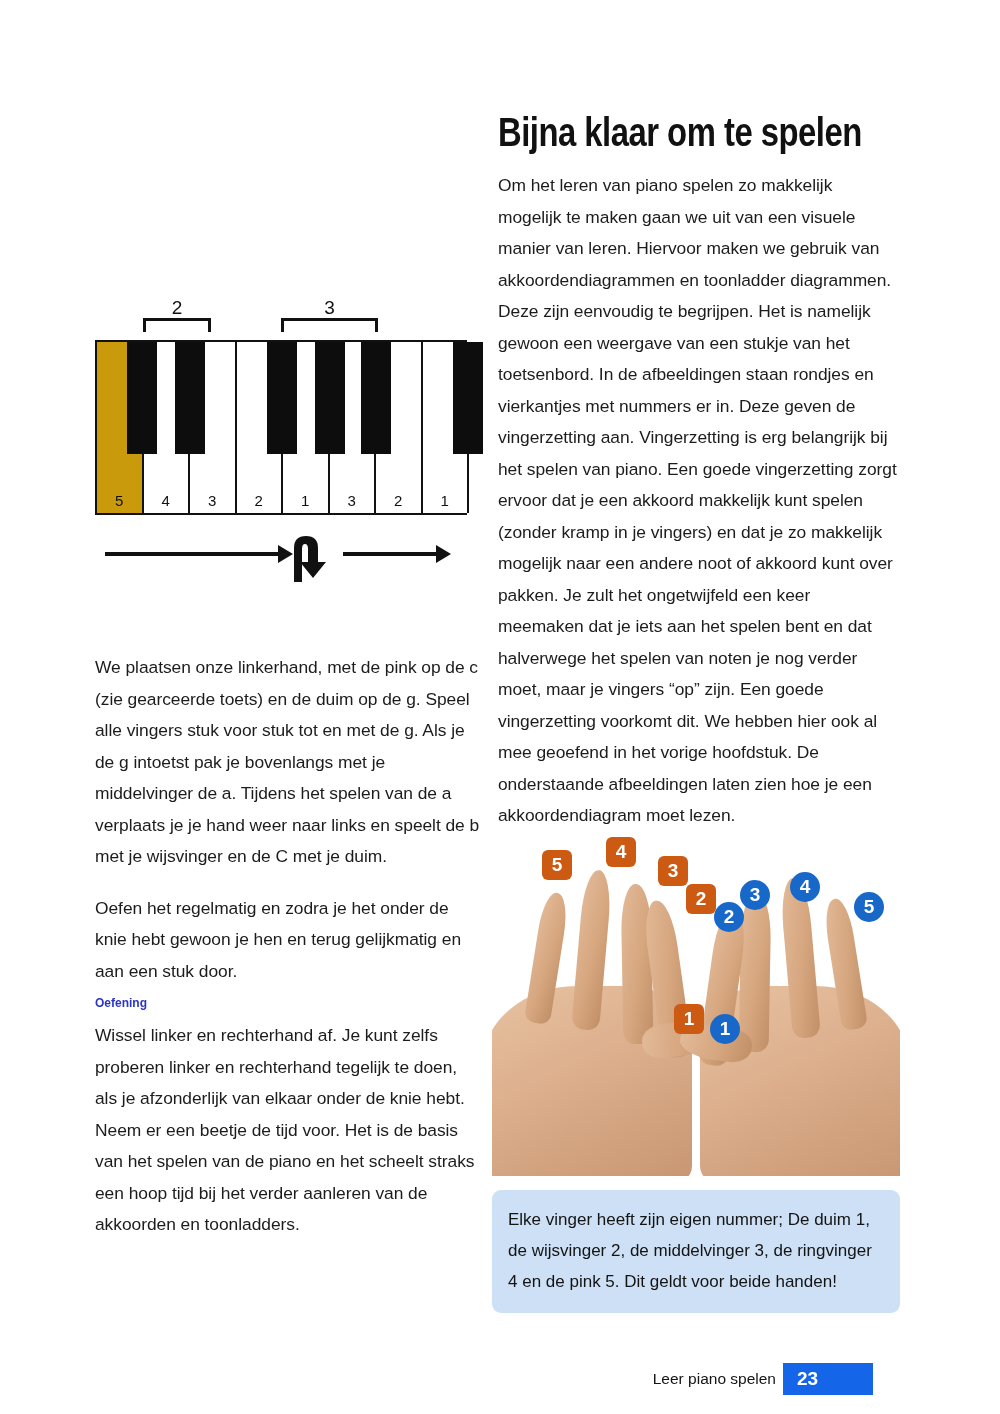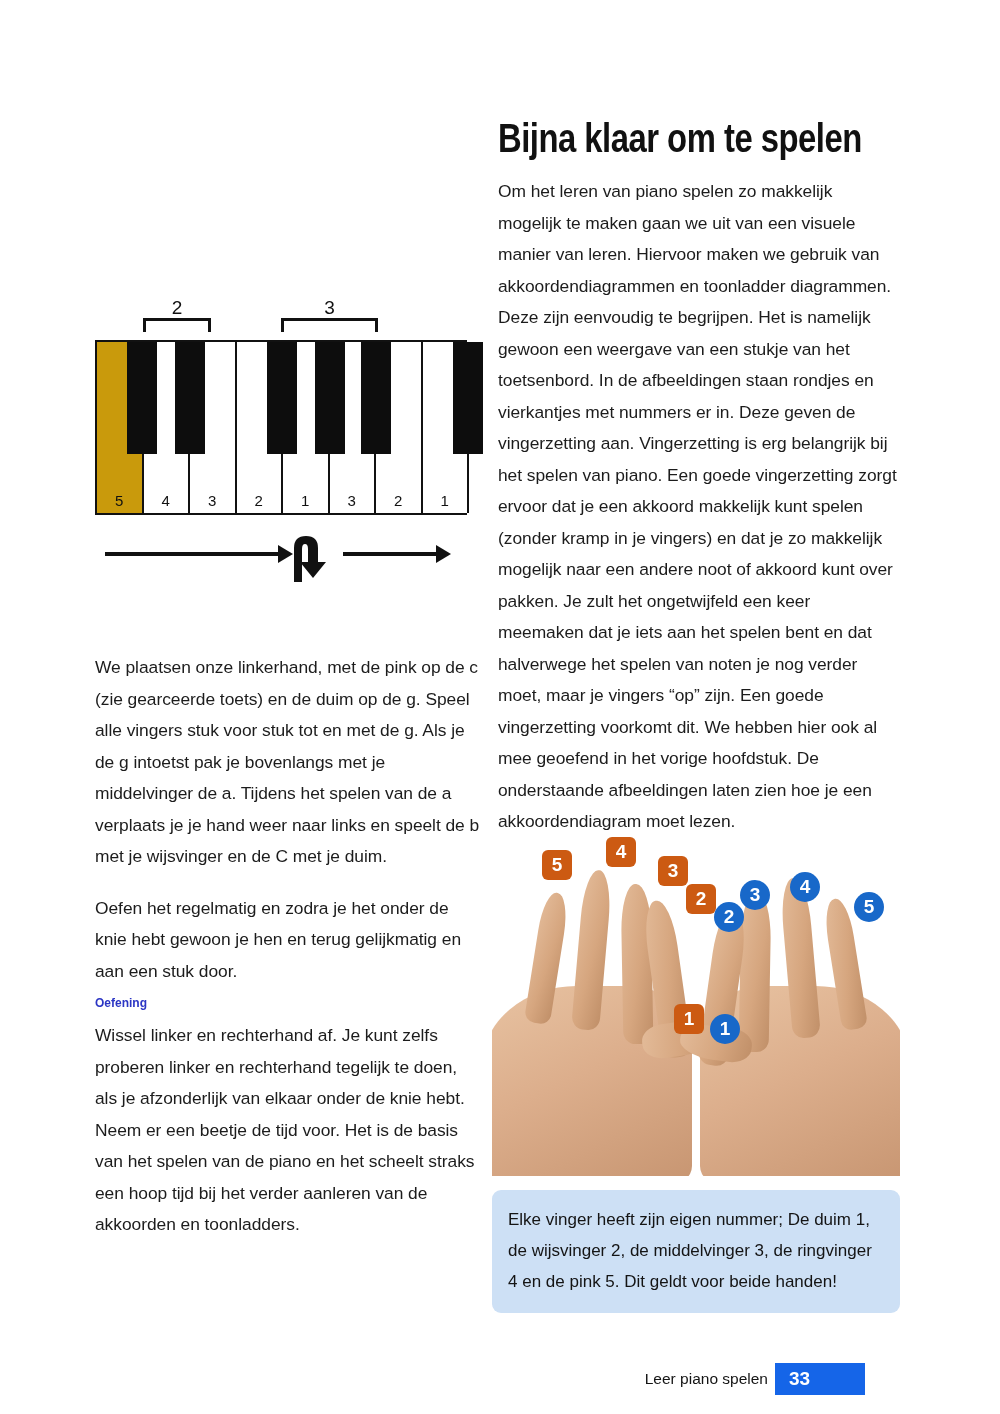--- a/index.html
+++ b/index.html
@@ -25,21 +25,21 @@
   
   .col-left {
     position: absolute;
     left: 95px;
     top: 122px;
     width: 388px;
   }
   .col-right {
     position: absolute;
     left: 498px;
-    top: 116px;
+    top: 110px;
     width: 400px;
   }
 
   p.body {
     margin: 0 0 20px 0;
     font-size: 17.4px;
     line-height: 31.5px;
     letter-spacing: -0.05px;
     text-align: left;
     color: #1c1c1c;
@@ -212,21 +212,21 @@
     border-radius: 9px;
     box-sizing: border-box;
     font-size: 17px;
     line-height: 31px;
     color: #141414;
   }
 
   
   .footer {
     position: absolute;
-    left: 0;
+    left: 8px;
     top: 1363px;
     width: 920px;
     height: 34px;
   }
   .footer-label {
     position: absolute;
     right: 152px;
     top: 6px;
     font-size: 15.5px;
     line-height: 20px;
@@ -376,17 +376,17 @@
     </div>
   </div>
 
   <div class="caption">
     <span>Elke vinger heeft zijn eigen nummer; De duim 1, de wijsvinger 2, de middelvinger 3, de ringvinger 4 en de pink 5. Dit geldt voor beide handen!</span>
   </div>
 
   <div class="footer">
     <span class="footer-label">Leer piano spelen</span>
     <div class="footer-page">
-      <span>33</span>
+      <span>23</span>
     </div>
   </div>
 
 </div>
 
 </body></html>

